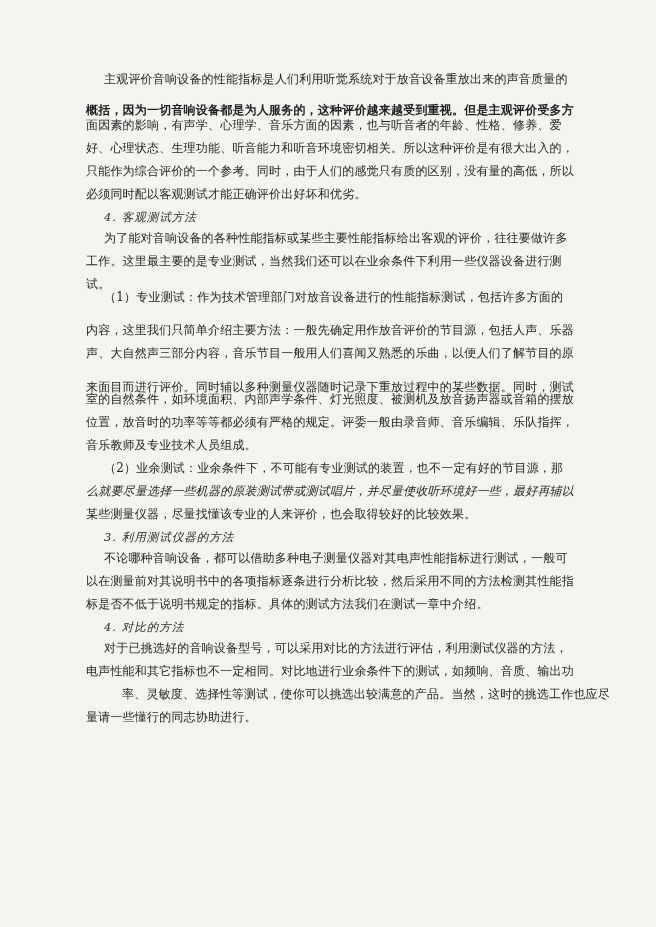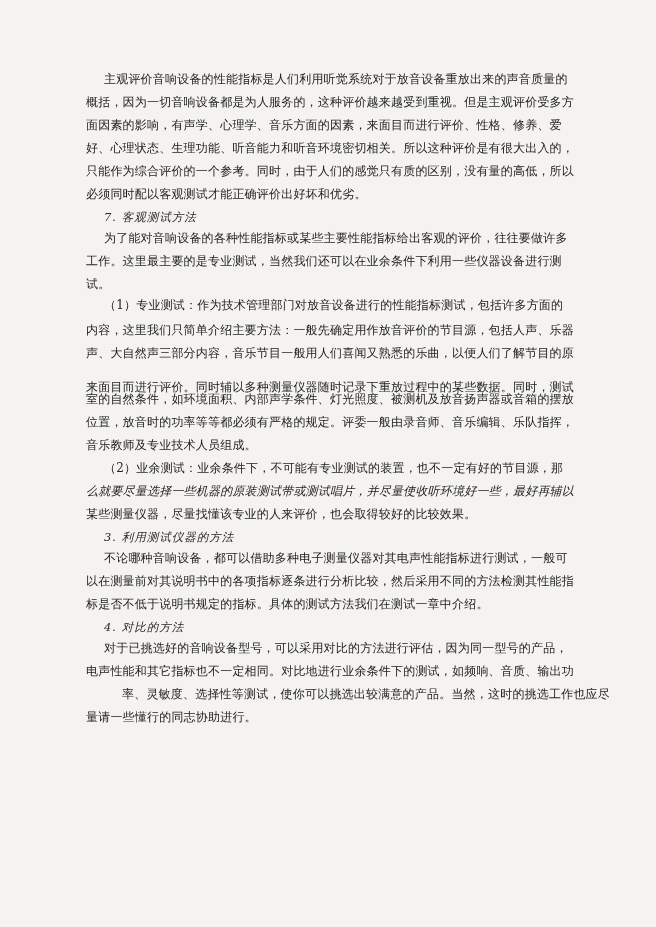--- a/index.html
+++ b/index.html
@@ -22,50 +22,50 @@
     font-size:11.5px; line-height:16px; font-style:italic;
     letter-spacing:1px; color:#2a2a2a;
   }
 </style>
 </head>
 <body>
 
 <div class="page">
 
   <div class="line indent" style="top:70px;">主观评价音响设备的性能指标是人们利用听觉系统对于放音设备重放出来的声音质量的</div>
-  <div class="line" style="top:93px;">概括，因为一切音响设备都是为人服务的，这种评价越来越受到重视。但是主观评价受多方</div>
-  <div class="line" style="top:116px;">面因素的影响，有声学、心理学、音乐方面的因素，来面目而进行评价、性格、修养、爱</div>
+  <div class="line" style="top:101px;font-weight:bold;">概括，因为一切音响设备都是为人服务的，这种评价越来越受到重视。但是主观评价受多方</div>
+  <div class="line" style="top:116px;">面因素的影响，有声学、心理学、音乐方面的因素，也与听音者的年龄、性格、修养、爱</div>
   <div class="line" style="top:139px;">好、心理状态、生理功能、听音能力和听音环境密切相关。所以这种评价是有很大出入的，</div>
   <div class="line" style="top:162px;">只能作为综合评价的一个参考。同时，由于人们的感觉只有质的区别，没有量的高低，所以</div>
   <div class="line" style="top:185px;">必须同时配以客观测试才能正确评价出好坏和优劣。</div>
 
-  <div class="sub" style="top:209px;">7. 客观测试方法</div>
+  <div class="sub" style="top:209px;">4. 客观测试方法</div>
 
   <div class="line indent" style="top:229px;">为了能对音响设备的各种性能指标或某些主要性能指标给出客观的评价，往往要做许多</div>
   <div class="line" style="top:252px;">工作。这里最主要的是专业测试，当然我们还可以在业余条件下利用一些仪器设备进行测</div>
   <div class="line" style="top:275px;">试。</div>
 
-  <div class="line indent" style="top:296px;">（1）专业测试：作为技术管理部门对放音设备进行的性能指标测试，包括许多方面的</div>
+  <div class="line indent" style="top:288px;">（1）专业测试：作为技术管理部门对放音设备进行的性能指标测试，包括许多方面的</div>
   <div class="line" style="top:321px;">内容，这里我们只简单介绍主要方法：一般先确定用作放音评价的节目源，包括人声、乐器</div>
   <div class="line" style="top:344px;">声、大自然声三部分内容，音乐节目一般用人们喜闻又熟悉的乐曲，以便人们了解节目的原</div>
   <div class="line" style="top:378px;">来面目而进行评价。同时辅以多种测量仪器随时记录下重放过程中的某些数据。同时，测试</div>
   <div class="line" style="top:390px;">室的自然条件，如环境面积、内部声学条件、灯光照度、被测机及放音扬声器或音箱的摆放</div>
   <div class="line" style="top:413px;">位置，放音时的功率等等都必须有严格的规定。评委一般由录音师、音乐编辑、乐队指挥，</div>
   <div class="line" style="top:436px;">音乐教师及专业技术人员组成。</div>
 
   <div class="line indent" style="top:459px;">（2）业余测试：业余条件下，不可能有专业测试的装置，也不一定有好的节目源，那</div>
   <div class="line" style="top:482px;font-style:italic;">么就要尽量选择一些机器的原装测试带或测试唱片，并尽量使收听环境好一些，最好再辅以</div>
   <div class="line" style="top:505px;">某些测量仪器，尽量找懂该专业的人来评价，也会取得较好的比较效果。</div>
 
   <div class="sub" style="top:529px;">3. 利用测试仪器的方法</div>
 
   <div class="line" style="top:572px;">以在测量前对其说明书中的各项指标逐条进行分析比较，然后采用不同的方法检测其性能指</div>
   <div class="line indent" style="top:549px;">不论哪种音响设备，都可以借助多种电子测量仪器对其电声性能指标进行测试，一般可</div>
   <div class="line" style="top:595px;">标是否不低于说明书规定的指标。具体的测试方法我们在测试一章中介绍。</div>
 
   <div class="sub" style="top:619px;">4. 对比的方法</div>
 
-  <div class="line indent" style="top:639px;">对于已挑选好的音响设备型号，可以采用对比的方法进行评估，因为同一型号的产品，</div>
+  <div class="line indent" style="top:639px;">对于已挑选好的音响设备型号，可以采用对比的方法进行评估，利用测试仪器的方法，</div>
   <div class="line" style="top:662px;">电声性能和其它指标也不一定相同。对比地进行业余条件下的测试，如频响、音质、输出功</div>
   <div class="line" style="top:685px;margin-left:36px;">率、灵敏度、选择性等测试，使你可以挑选出较满意的产品。当然，这时的挑选工作也应尽</div>
   <div class="line" style="top:708px;">量请一些懂行的同志协助进行。</div>
 
 </div>
 
 </body></html>

